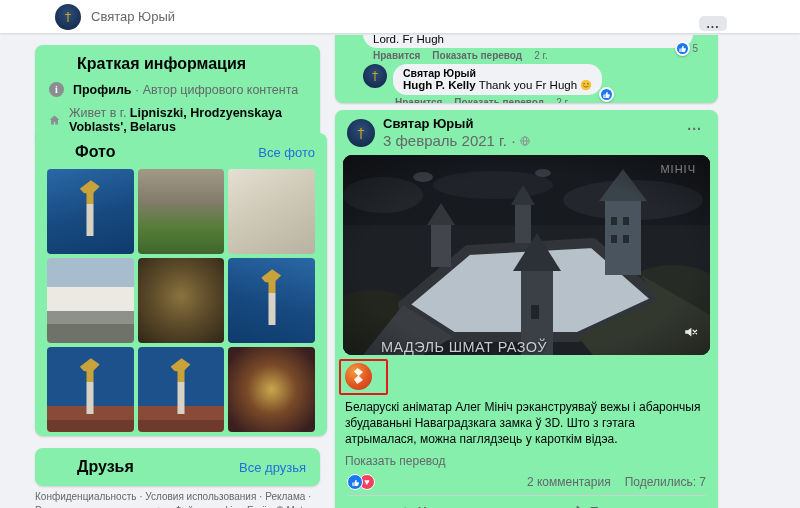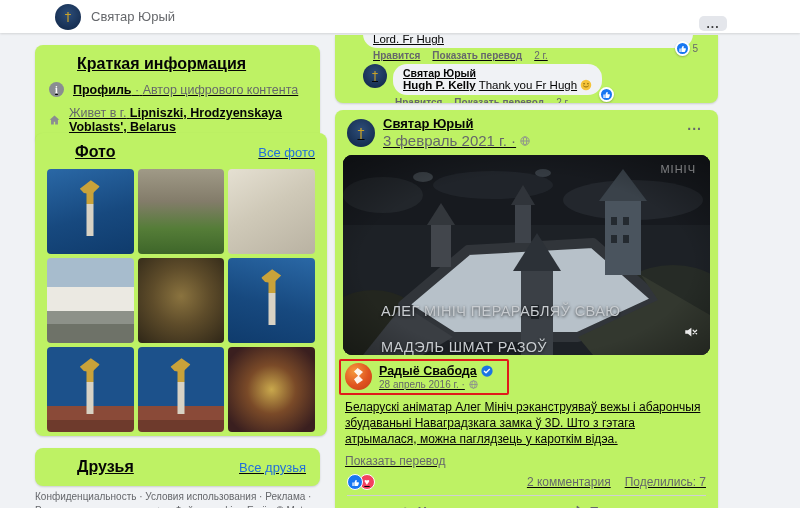--- a/index.html
+++ b/index.html
@@ -1,21 +1,21 @@
 <!DOCTYPE html>
 <html><head>
 <meta charset="utf-8">
 <style>
   * { margin:0; padding:0; box-sizing:border-box; }
   html,body { width:800px; height:508px; overflow:hidden; }
   body {
     font-family:"Liberation Sans", sans-serif;
     background:#f0f2f5; position:relative; color:#050505;
   }
-  .card { background:#bef264; border-radius:8px; box-shadow:0 1px 2px rgba(0,0,0,.15); position:absolute;text-decoration:underline; }
+  .card { background:#86efac; border-radius:8px; box-shadow:0 1px 2px rgba(0,0,0,.15); position:absolute; }
 
   
   .topbar { position:absolute; top:0; left:0; width:800px; height:33px; background:#fff;
             box-shadow:0 1px 2px rgba(0,0,0,.12); display:flex; align-items:center; z-index:5; }
   .topbar .avatar { margin-left:55px; }
   .topbar-name { margin-left:10px; font-size:13px; color:#65676b; }
   .top-more-chip { position:absolute; top:16px; right:73px; width:28px; height:15px; background:#e4e6eb;
             border-radius:5px; display:flex; align-items:center; justify-content:center; z-index:6;
             color:#3a3b3c; font-size:12px; font-weight:bold; line-height:4px; letter-spacing:1px; cursor:pointer;}
 
@@ -279,50 +279,32 @@
       <polygon points="298,120 367,160 367,200 250,200 235,182 315,145" fill="#33382f"></polygon>
       <rect width="367" height="200" fill="url(#vg)"></rect>
       <defs>
         <radialGradient id="vg" cx="50%" cy="55%" r="75%">
           <stop offset="60%" stop-color="rgba(0,0,0,0)"></stop>
           <stop offset="100%" stop-color="rgba(0,0,0,0.45)"></stop>
         </radialGradient>
       </defs>
     </svg>
     <div class="v-watermark">МІНІЧ</div>
-    <div class="v-line v-line1">АЛЕГ МІНІЧ ПЕРАРАБЛЯЎ СВАЮ</div>
     <div class="v-line v-line2">МАДЭЛЬ ШМАТ РАЗОЎ</div>
     <div class="v-mute">
       <svg width="15" height="14" viewBox="0 0 16 16">
         <path d="M2 6v4h3l4 3V3L5 6z" fill="#fff"></path>
         <path d="M11 6l4 4M15 6l-4 4" stroke="#fff" stroke-width="1.4" stroke-linecap="round"></path>
       </svg>
     </div>
   </div>
 
   <div class="share-wrap">
     <div class="share-box">
       <div class="svaboda-logo"></div>
-      <div class="share-meta">
-        <div class="share-name">
-          <span>Радыё Свабода</span>
-          <svg width="12" height="12" viewBox="0 0 16 16">
-            <circle cx="8" cy="8" r="7.5" fill="#1b74e4"></circle>
-            <path d="M4.5 8.2l2.2 2.2 4.6-4.6" stroke="#fff" stroke-width="1.8" fill="none" stroke-linecap="round" stroke-linejoin="round"></path>
-          </svg>
-        </div>
-        <div class="share-date">
-          <span>28 апрель 2016 г. ·</span>
-          <svg width="9" height="9" viewBox="0 0 12 12">
-            <circle cx="6" cy="6" r="5" fill="none" stroke="#8a8d91" stroke-width="1.1"></circle>
-            <ellipse cx="6" cy="6" rx="2.2" ry="5" fill="none" stroke="#8a8d91" stroke-width="1.1"></ellipse>
-            <path d="M1 6h10" stroke="#8a8d91" stroke-width="1.1"></path>
-          </svg>
-        </div>
-      </div>
     </div>
   </div>
 
   <div class="post-text">Беларускі аніматар Алег Мініч рэканструяваў вежы і абарончыя збудаваньні Наваградзкага замка ў 3D. Што з гэтага атрымалася, можна паглядзець у кароткім відэа.</div>
   <div class="post-translate">Показать перевод</div>
 
   <div class="stats">
     <div class="reactions">
       <span class="rx rx-like">
         <svg width="9" height="9" viewBox="0 0 16 16">

